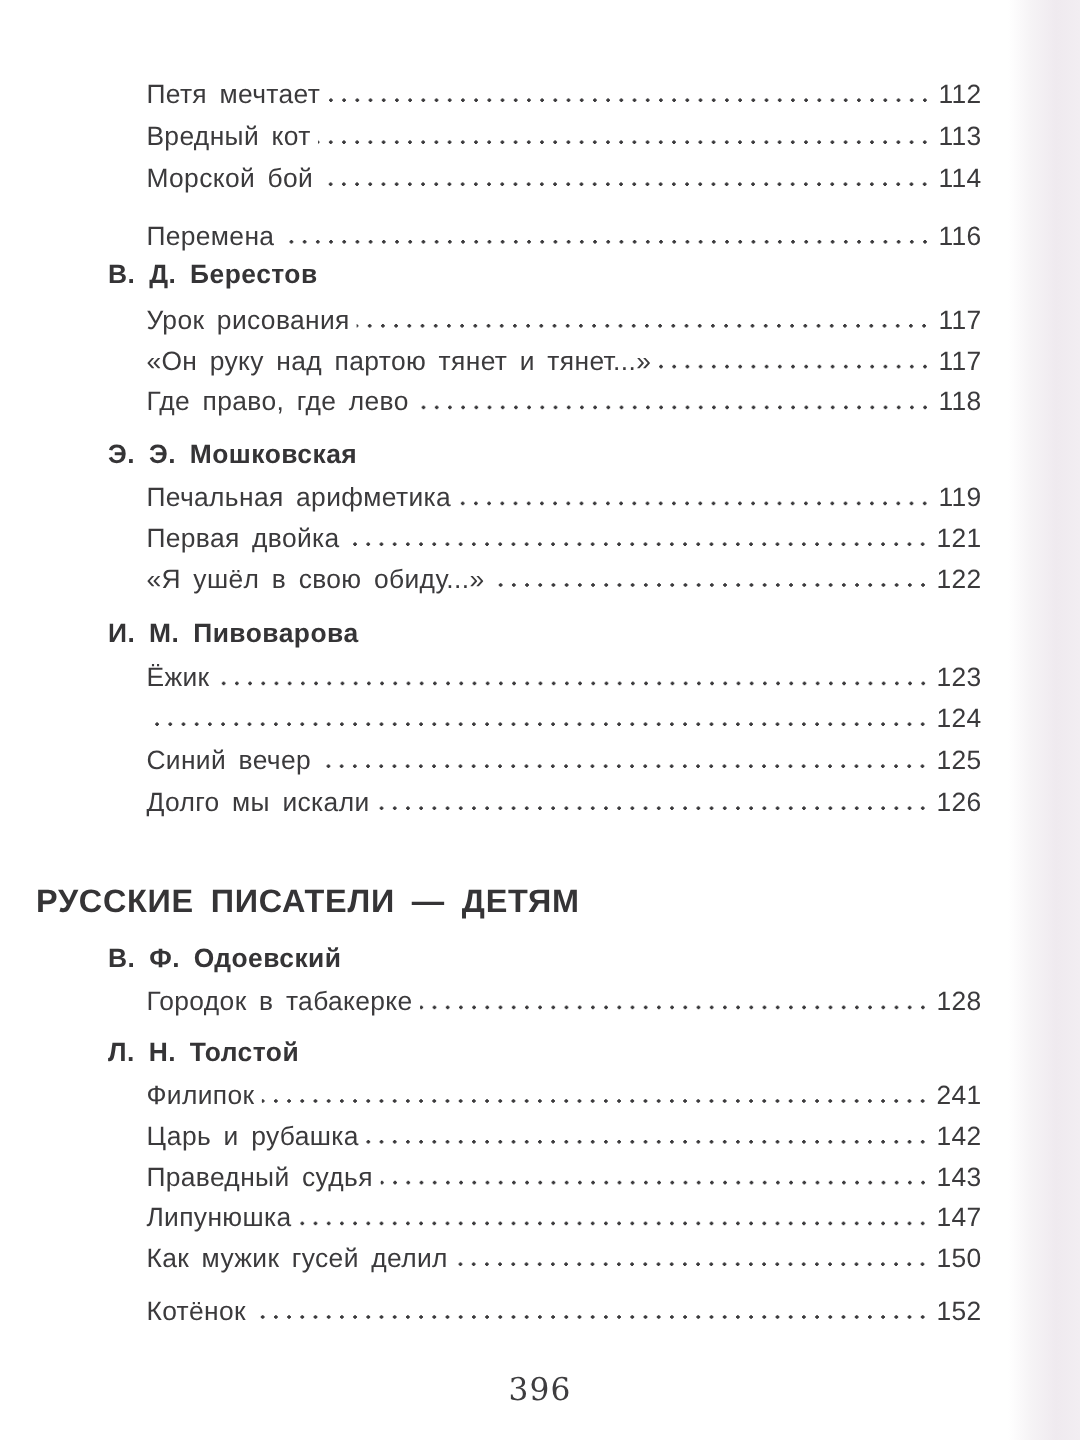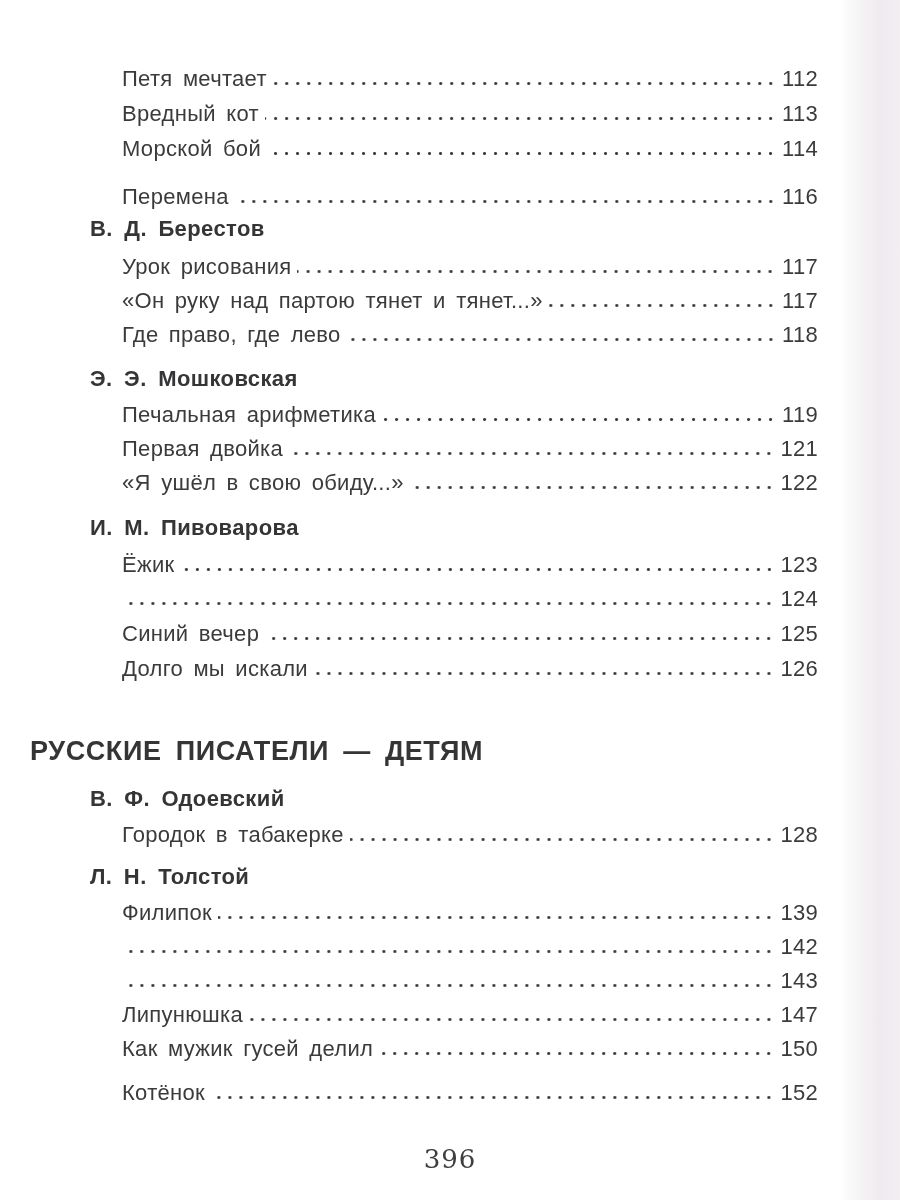--- a/index.html
+++ b/index.html
@@ -188,27 +188,29 @@
     <div class="entry" style="top:818px">
       <span class="title">Городок в табакерке</span>
       <span class="leader"></span>
       <span class="pagenum">128</span>
     </div>
 
     <div class="author" style="top:864px">Л. Н. Толстой</div>
     <div class="entry" style="top:896px">
       <span class="title">Филипок</span>
       <span class="leader"></span>
-      <span class="pagenum">139</span>
+      <span class="pagenum">241</span>
     </div>
     <div class="entry" style="top:930px">
+      <span class="title">Царь и рубашка</span>
       <span class="leader"></span>
       <span class="pagenum">142</span>
     </div>
     <div class="entry" style="top:964px">
+      <span class="title">Праведный судья</span>
       <span class="leader"></span>
       <span class="pagenum">143</span>
     </div>
     <div class="entry" style="top:998px">
       <span class="title">Липунюшка</span>
       <span class="leader"></span>
       <span class="pagenum">147</span>
     </div>
     <div class="entry" style="top:1032px">
       <span class="title">Как мужик гусей делил</span>

